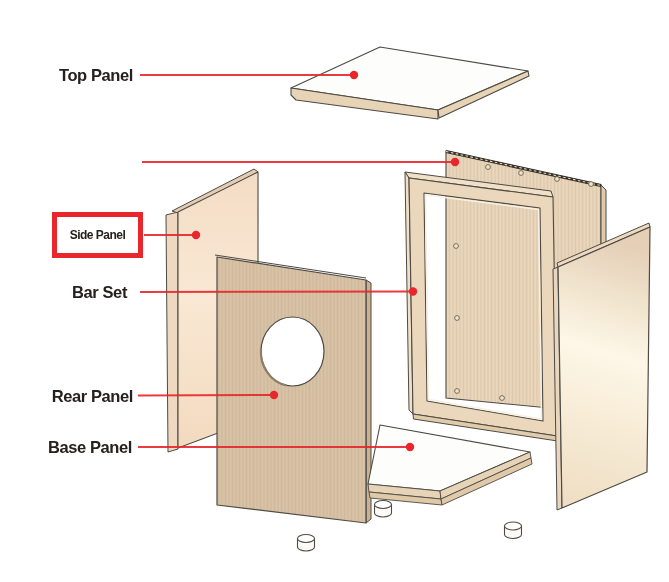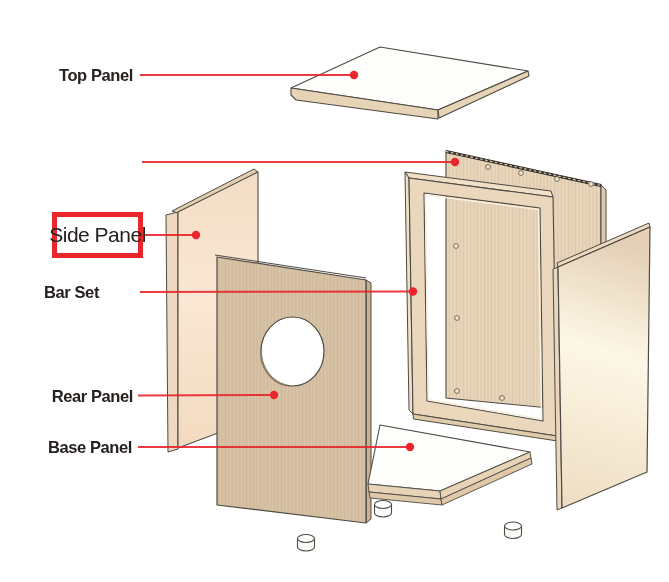--- a/index.html
+++ b/index.html
@@ -18,21 +18,21 @@
   .lbl-2line{line-height:17.5px;text-align:center;}
   .hl-box{
     position:absolute;
     left:52px;top:212px;
     width:81px;height:36px;
     border:5px solid var(--accent,#e8262c);
     display:flex;align-items:center;justify-content:center;
     background:transparent;
   }
   .hl-box .lbl-inner{
-    font-weight:400;font-size:21px;letter-spacing:-0.5px;color:#26211f;white-space:nowrap;
+    font-weight:700;font-size:12px;letter-spacing:-0.5px;color:#26211f;white-space:nowrap;
   }
 </style>
 </head>
 <body>
 
 <div class="stage">
 
   <svg width="669" height="582" viewBox="0 0 669 582">
     <defs>
       <pattern id="grain" width="7" height="30" patternUnits="userSpaceOnUse">
@@ -148,19 +148,19 @@
     </g>
   </svg>
 
   <div class="lbl" style="top:65px;right:536px;">Top Panel</div>
 
 
   <div class="hl-box">
     <span class="lbl-inner">Side Panel</span>
   </div>
 
-  <div class="lbl" style="top:282px;right:570px;">Bar Set</div>
+  <div class="lbl" style="top:282px;right:542px;">Bar Set</div>
 
   <div class="lbl" style="top:437px;right:537px;">Base Panel</div>
 
   <div class="lbl" style="top:386px;right:536px;">Rear Panel</div>
 
 </div>
 
 </body></html>

